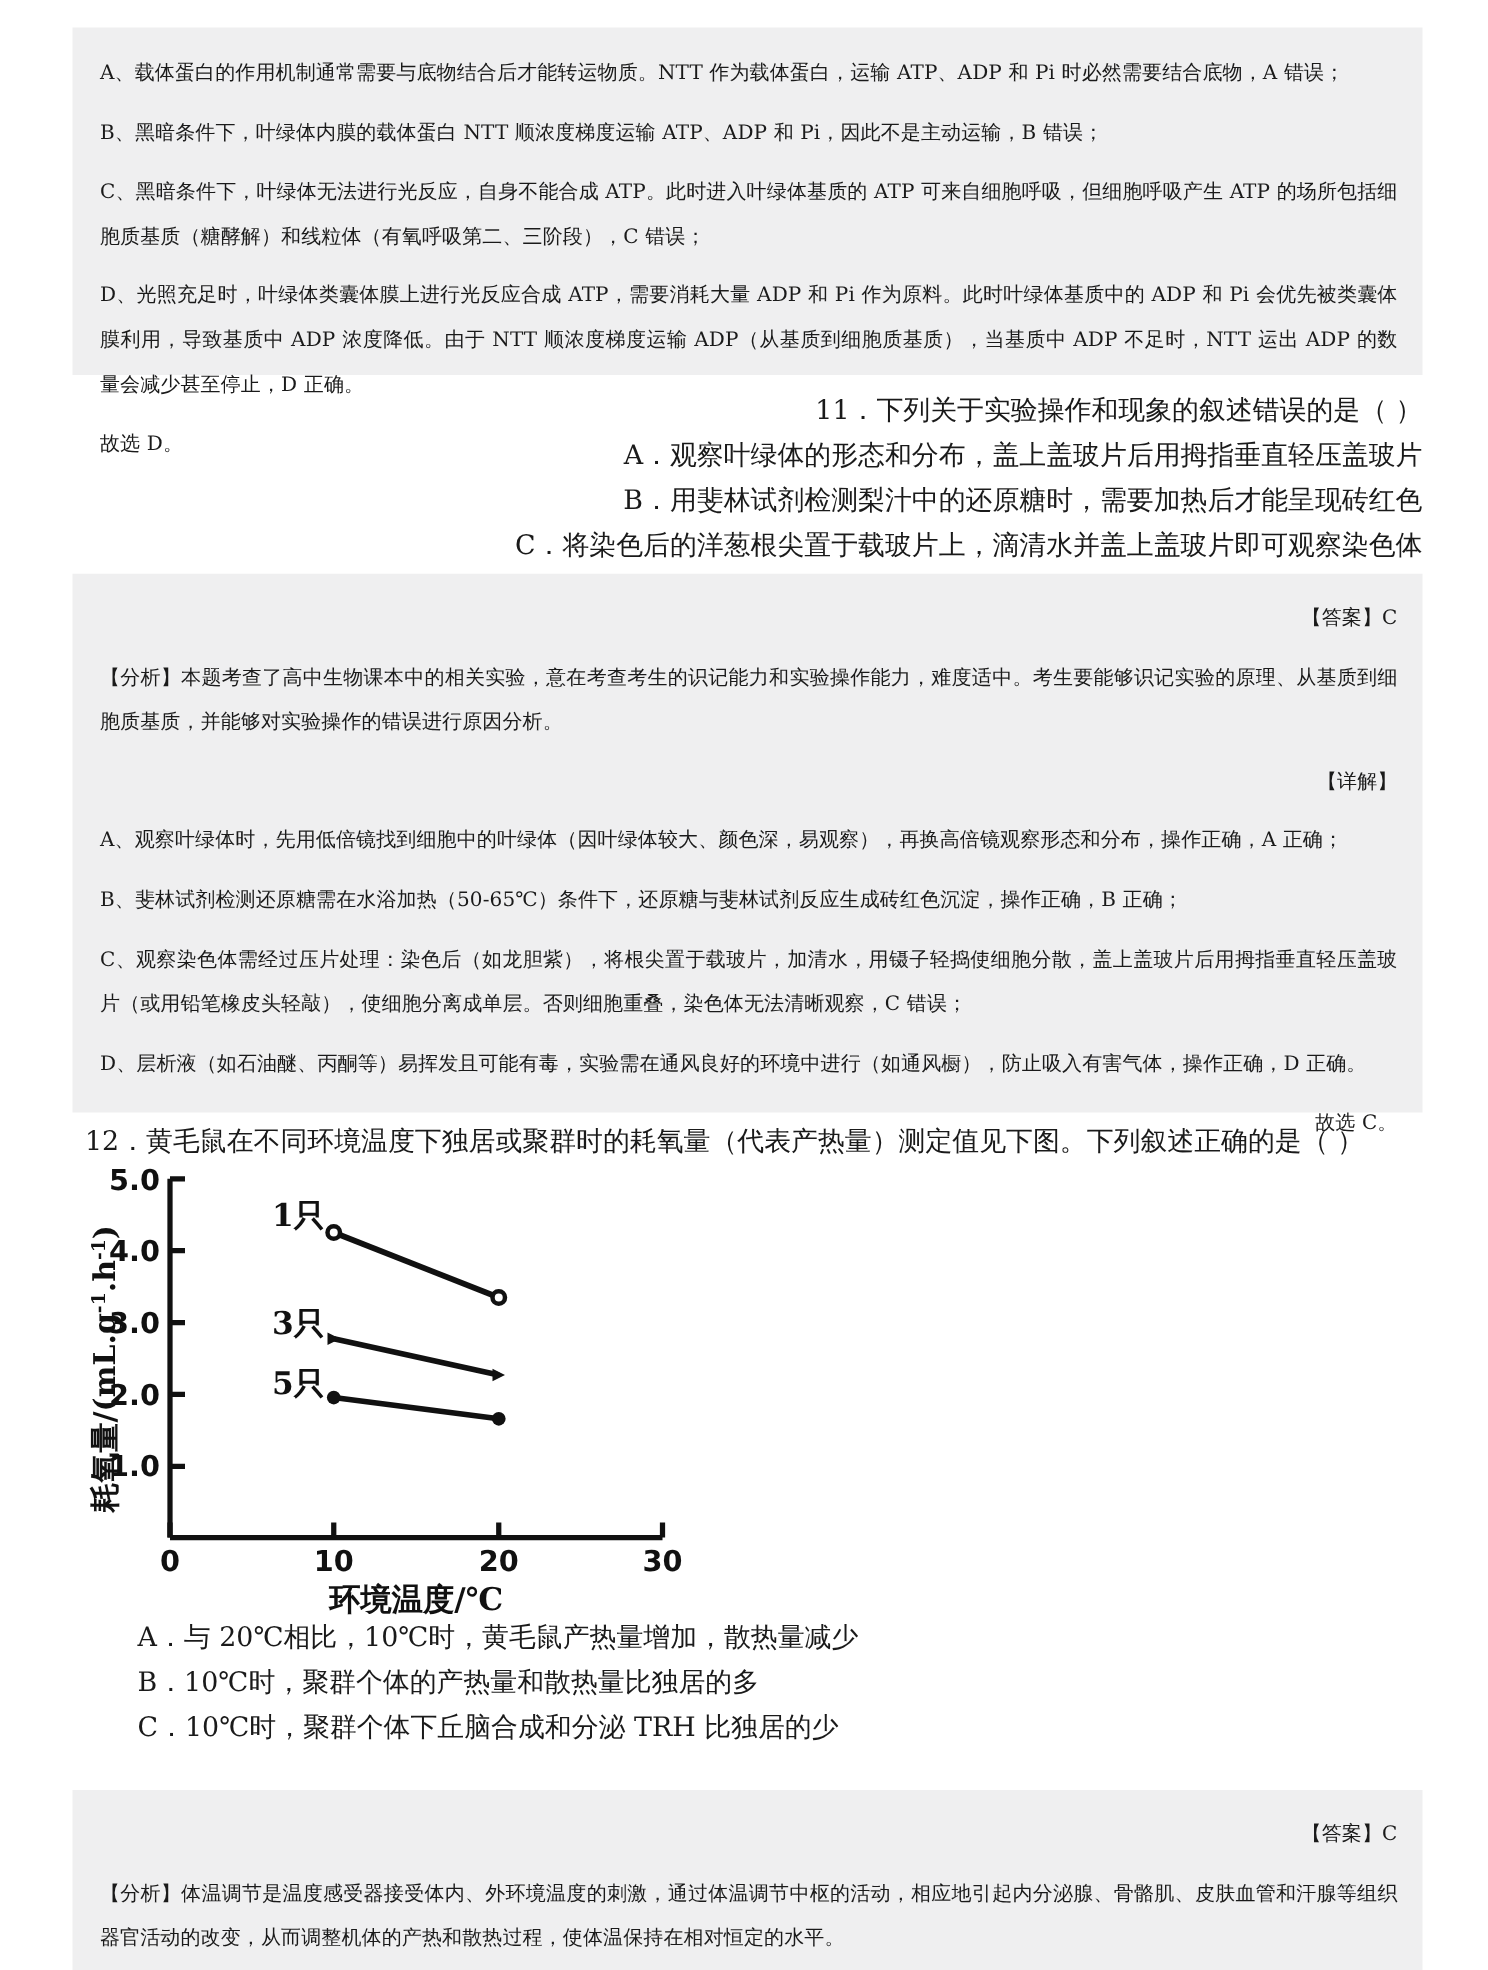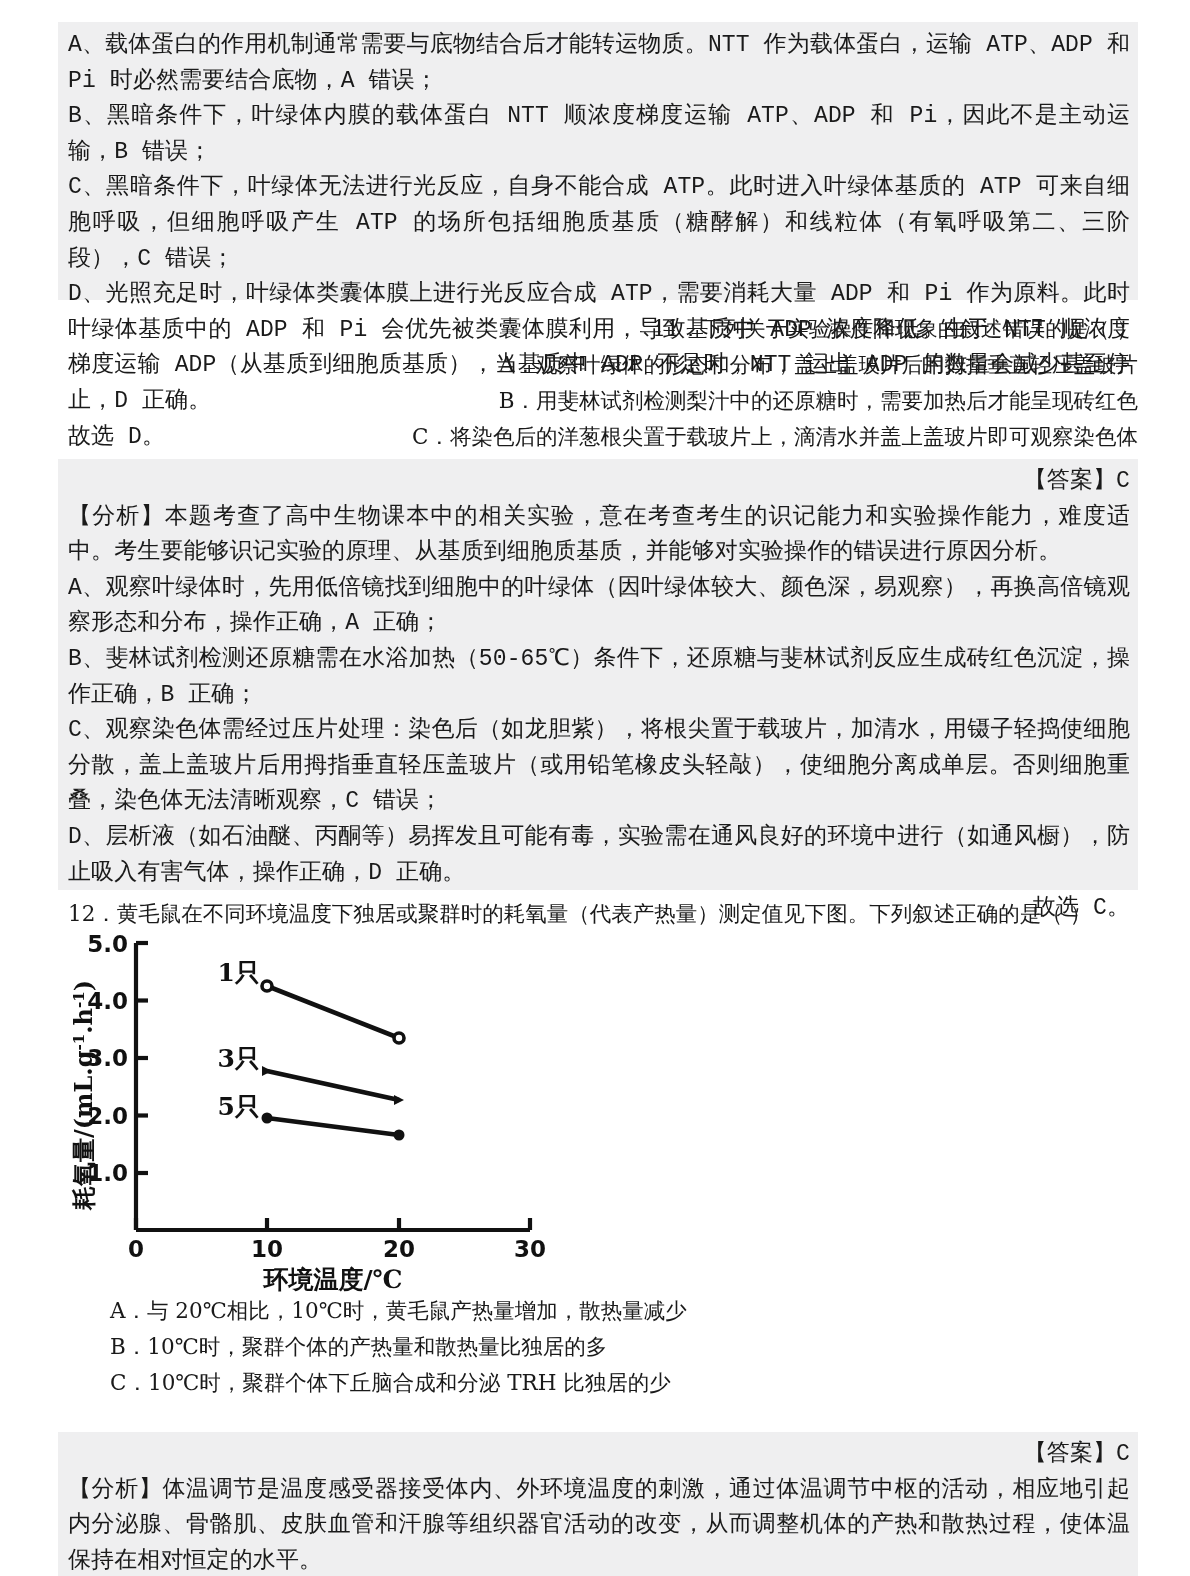--- a/index.html
+++ b/index.html
@@ -24,29 +24,28 @@
   
   .shaded {
     position: absolute;
     left: 58px;
     width: 1080px;
     background: #efeff0;
     box-sizing: border-box;
     padding: 0;
   }
   .para {
-    font-size: 23px;
+    font-size: 16px;
     line-height: 35.6px;
     text-align: justify;
     text-justify: inter-ideograph;
     letter-spacing: 0.1px;
-    margin: 0;
+    margin: 12px;
     padding: 0 8px 0 10px;
     white-space: normal;
-    font-family: Liberation Mono, monospace;
   }
   .para.nowrap { text-align: right; }
 
   
   .body-block {
     position: absolute;
     left: 58px;
     width: 1080px;
   }
   .qline {
@@ -120,20 +119,21 @@
     <p class="qline">11．下列关于实验操作和现象的叙述错误的是（    ）</p>
     <p class="opt">A．观察叶绿体的形态和分布，盖上盖玻片后用拇指垂直轻压盖玻片</p>
     <p class="opt">B．用斐林试剂检测梨汁中的还原糖时，需要加热后才能呈现砖红色</p>
     <p class="opt">C．将染色后的洋葱根尖置于载玻片上，滴清水并盖上盖玻片即可观察染色体</p>
     <p class="opt">D．分离菠菜叶中的色素时，因层析液有挥发性，需在通风好的条件下进行</p>
   </div>
 
   <div class="shaded" style="top:459px; height:431px; padding-top:5px;">
     <p class="para nowrap"><span>【答案】</span><span>C</span></p>
     <p class="para"><span>【分析】</span><span>本题考查了高中生物课本中的相关实验，意在考查考生的识记能力和实验操作能力，难度适中。考生要能够识记实验的原理、从基质到细胞质基质，并能够对实验操作的错误进行原因分析。</span></p>
+    <p class="para nowrap">【详解】</p>
     <p class="para">A、观察叶绿体时，先用低倍镜找到细胞中的叶绿体（因叶绿体较大、颜色深，易观察），再换高倍镜观察形态和分布，操作正确，A 正确；</p>
     <p class="para">B、斐林试剂检测还原糖需在水浴加热（50-65℃）条件下，还原糖与斐林试剂反应生成砖红色沉淀，操作正确，B 正确；</p>
     <p class="para">C、观察染色体需经过压片处理：染色后（如龙胆紫），将根尖置于载玻片，加清水，用镊子轻捣使细胞分散，盖上盖玻片后用拇指垂直轻压盖玻片（或用铅笔橡皮头轻敲），使细胞分离成单层。否则细胞重叠，染色体无法清晰观察，C 错误；</p>
     <p class="para">D、层析液（如石油醚、丙酮等）易挥发且可能有毒，实验需在通风良好的环境中进行（如通风橱），防止吸入有害气体，操作正确，D 正确。</p>
     <p class="para nowrap">故选 C。</p>
   </div>
 
   <div class="body-block" style="top:896px;">
     <p class="qline">12．黄毛鼠在不同环境温度下独居或聚群时的耗氧量（代表产热量）测定值见下图。下列叙述正确的是（    ）</p>
   </div>

